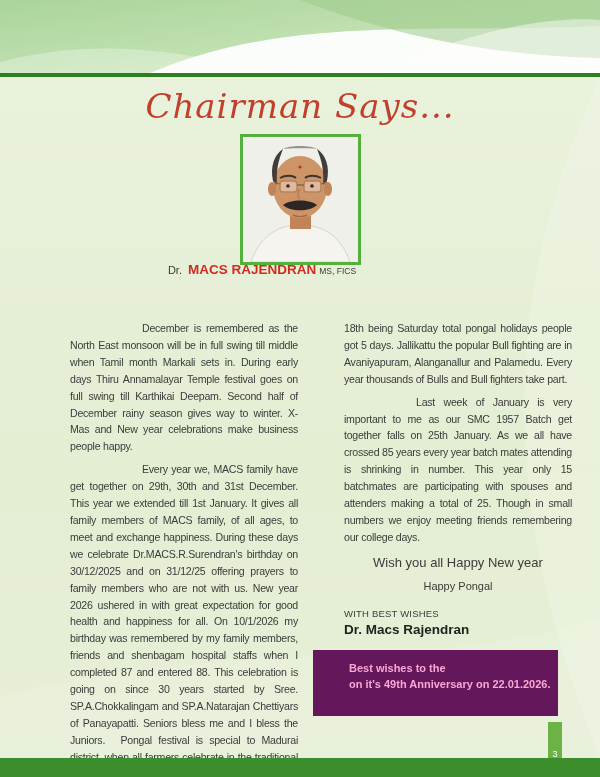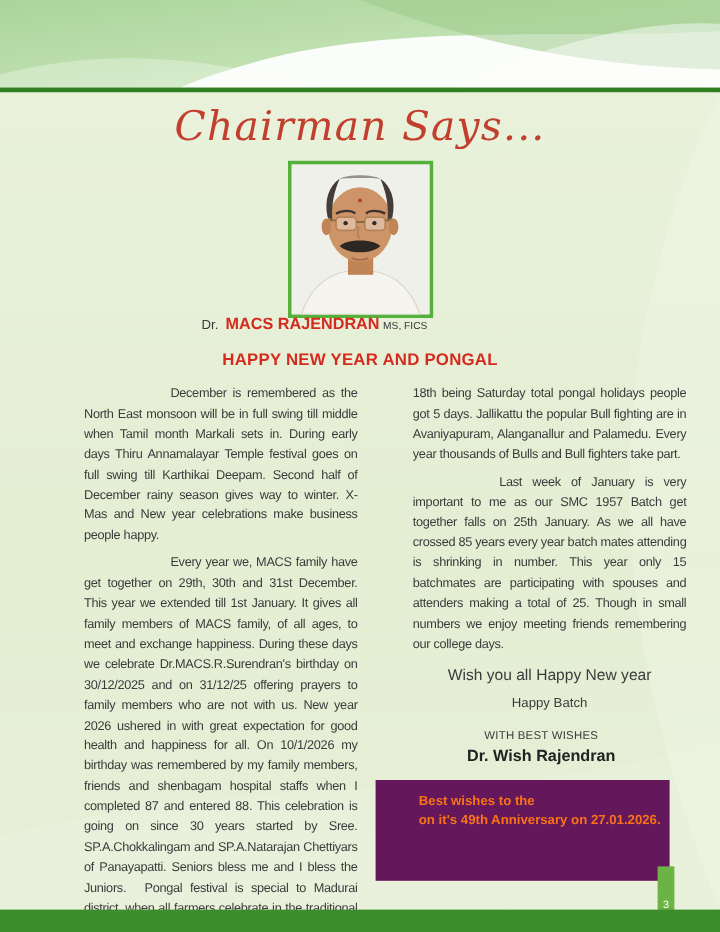--- a/index.html
+++ b/index.html
@@ -46,27 +46,27 @@
     position:absolute; left:38px; top:320px; width:534px; display:flex; gap:14px;
   }
   .col { width:260px;margin-left:32px; }
   .col p {
     margin:0 0 6px 0; font-size:10.6px; line-height:16.9px; letter-spacing:-0.25px;
     color:#3b3b3b; text-align:justify;
   }
   .col p.indent { text-indent:72px; }
   .wish { text-align:center; font-size:13px; color:#3b3b3b; margin-top:9px; }
   .wish-2 { text-align:center; font-size:11px; color:#3b3b3b; margin-top:10px; }
-  .signoff { margin-top:16px; text-align:center; padding-right:14px; }
+  .signoff { margin-top:16px; text-align:left; padding-right:14px; }
   .signoff-label { font-size:9.5px; color:#3b3b3b; letter-spacing:0.2px; }
   .signoff-name { font-size:13.5px; font-weight:bold; color:#222; margin-top:3px; }
   
   .banner {
-    position:absolute; left:313px; top:650px; width:245px; height:84px;
-    background:#64175b; color:#f97316; box-sizing:border-box;
+    position:absolute; left:313px; top:650px; width:245px; height:66px;
+    background:#64175b; color:#f9a8d4; box-sizing:border-box;
     padding:10px 10px 0 36px;
   }
   .banner div { font-size:11px; font-weight:bold; line-height:16px; white-space:nowrap; }
   
   .page-tab {
     position:absolute; left:548px; top:722px; width:14px; height:40px;
     background:#6cb345; display:flex; align-items:flex-end; justify-content:center;
     color:#ffffff; font-size:9px; padding-bottom:3px; box-sizing:border-box;
   }
   .bottom-strip {
@@ -127,42 +127,41 @@
       <path d="M56,52 C55,57 54,60 57,62" stroke="#b07a4e" stroke-width="1.2" fill="none"></path>
       <path d="M40,68 C47,62 67,62 74,68 C67,75 47,75 40,68 Z" fill="#2c2624"></path>
       <path d="M50,78 C54,80 60,80 64,78" stroke="#a8664a" stroke-width="1.4" fill="none"></path>
     </svg>
   </div>
 
   <div class="caption">
     <span class="cap-prefix">Dr. </span><span class="cap-name">MACS RAJENDRAN</span><span class="cap-suffix">MS, FICS</span>
   </div>
 
-  <div class="red-heading">HAPPY NEW YEAR AND PONGAL</div>
 
   <div class="columns">
     <div class="col">
       <p class="indent">December is remembered as the North East monsoon will be in full swing till middle when Tamil month Markali sets in. During early days Thiru Annamalayar Temple festival goes on full swing till Karthikai Deepam. Second half of December rainy season gives way to winter. X-Mas and New year celebrations make business people happy.</p>
       <p class="indent">Every year we, MACS family have get together on 29th, 30th and 31st December. This year we extended till 1st January. It gives all family members of MACS family, of all ages, to meet and exchange happiness. During these days we celebrate Dr.MACS.R.Surendran's birthday on 30/12/2025 and on 31/12/25 offering prayers to family members who are not with us. New year 2026 ushered in with great expectation for good health and happiness for all. On 10/1/2026 my birthday was remembered by my family members, friends and shenbagam hospital staffs when I completed 87 and entered 88. This celebration is going on since 30 years started by Sree. SP.A.Chokkalingam and SP.A.Natarajan Chettiyars of Panayapatti. Seniors bless me and I bless the Juniors.  Pongal festival is special to Madurai district, when all farmers celebrate in the traditional ways. Government declared holidays from 14th to 17th and</p>
     </div>
     <div class="col">
       <p>18th being Saturday total pongal holidays people got 5 days. Jallikattu the popular Bull fighting are in Avaniyapuram, Alanganallur and Palamedu. Every year thousands of Bulls and Bull fighters take part.</p>
       <p class="indent">Last week of January is very important to me as our SMC 1957 Batch get together falls on 25th January. As we all have crossed 85 years every year batch mates attending is shrinking in number. This year only 15 batchmates are participating with spouses and attenders making a total of 25. Though in small numbers we enjoy meeting friends remembering our college days.</p>
       <div class="wish">Wish you all Happy New year</div>
-      <div class="wish-2">Happy Batch</div>
+      <div class="wish-2">Happy Pongal</div>
       <div class="signoff">
         <div class="signoff-label">WITH BEST WISHES</div>
-        <div class="signoff-name">Dr. Wish Rajendran</div>
+        <div class="signoff-name">Dr. Macs Rajendran</div>
       </div>
     </div>
   </div>
 
   <div class="banner">
     <div>Best wishes to the</div>
-    <div>on it's 49th Anniversary on 27.01.2026.</div>
+    <div>on it's 49th Anniversary on 22.01.2026.</div>
   </div>
 
   <div class="page-tab">
     <span>3</span>
   </div>
 
   <div class="bottom-strip"></div>
 
 </div>
 

